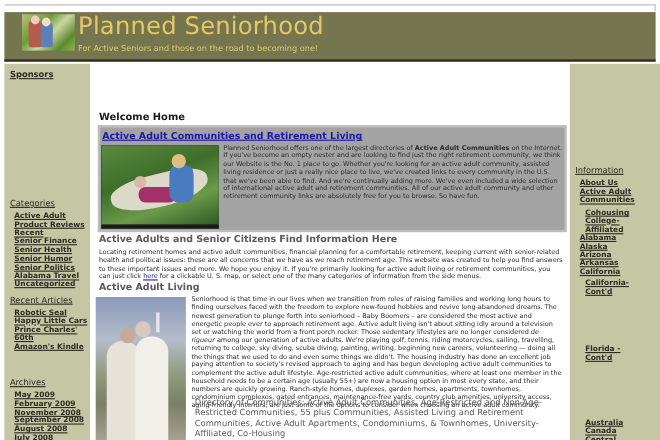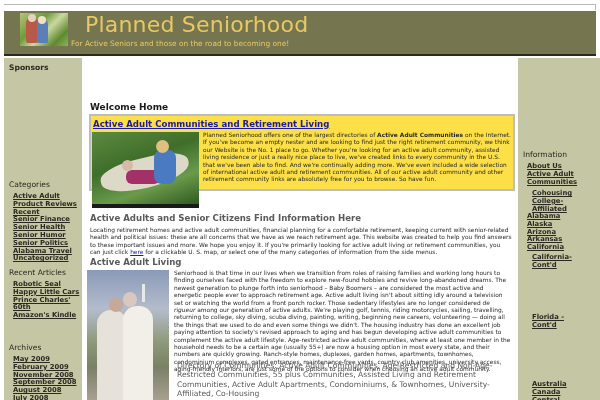--- a/index.html
+++ b/index.html
@@ -8,32 +8,32 @@
 
   .topline { position: absolute; left: 4px; top: 4px; width: 592px; height: 6px; border-top: 1px solid #b8b8b8; border-right: 1px solid #b8b8b8; background: #fff; }
 
   .header { position: absolute; left: 4px; top: 11px; width: 592px; height: 45px; background: #75764f; border-bottom: 2px solid #2b2a1c; }
   .header .photo { position: absolute; left: 16px; top: 2px; width: 48px; height: 33px;
     background: linear-gradient(135deg, #b9c27a 0%, #6f9a3a 35%, #c9d8a0 55%, #5e8a2e 80%, #8fb25a 100%); overflow: hidden; }
   .header .photo .p1 { position: absolute; left: 6px; top: 4px; width: 12px; height: 26px; background: #b85a4a; border-radius: 6px 6px 2px 2px; }
   .header .photo .p2 { position: absolute; left: 17px; top: 6px; width: 11px; height: 24px; background: #5b7fb8; border-radius: 6px 6px 2px 2px; }
   .header .photo .h1 { position: absolute; left: 8px; top: 1px; width: 8px; height: 8px; background: #e8d0c0; border-radius: 50%; }
   .header .photo .h2 { position: absolute; left: 18px; top: 3px; width: 8px; height: 8px; background: #f0e0c8; border-radius: 50%; }
-  .header .title { position: absolute; left: 81px; top: 1px; font-size: 22px; color: #e8c865; letter-spacing: 0.2px; white-space: nowrap; }
+  .header .title { position: absolute; left: 67px; top: 1px; font-size: 22px; color: #e8c865; letter-spacing: 0.2px; white-space: nowrap; }
   .header .tagline { position: absolute; left: 67px; top: 28px; font-size: 7.4px; color: #e8c865; white-space: nowrap; }
 
   .left { position: absolute; left: 4px; top: 58px; width: 78px; height: 342px; background: #c4c6a4; }
   .right { position: absolute; left: 518px; top: 58px; width: 102px; height: 342px; background: #c4c6a4; }
 
-  .sec-h { font-size: 7.6px; color: #2a2a20; font-weight: normal; display: block; }
+  .sec-h { font-size: 7.6px; color: #2a2a20; text-decoration: underline; font-weight: normal; display: block; }
   .nav a, .nav span.lnk { display: block; font-size: 6.8px; font-weight: bold; color: #2a2a20; text-decoration: underline; line-height: 7.8px; }
 
   .main { position: absolute; left: 82px; top: 58px; width: 436px; height: 342px; background: #fff; }
   .welcome { position: absolute; left: 8px; top: 44px; font-size: 9px; font-weight: bold; color: #1a1a1a; }
-  .featbox { position: absolute; left: 7px; top: 56px; width: 426px; height: 77px; border: 2px solid #bdbdbd; background: #fde047; }
+  .featbox { position: absolute; left: 7px; top: 56px; width: 426px; height: 97px; border: 2px solid #bdbdbd; background: #a3a3a3; }
   .featbox .ftitle { position: absolute; left: 2px; top: 3px; font-size: 8.6px; font-weight: bold; color: #1a1aa6; text-decoration: underline; white-space: nowrap; }
   .featbox .fimg { position: absolute; left: 1px; top: 16px; width: 107px; height: 76px; background: #1a1a1a; overflow: hidden; }
   .fimg .grass { position: absolute; left: 0; top: 0; width: 107px; height: 72px; background: linear-gradient(160deg, #5c8a40 0%, #3f6e2a 40%, #6a9a4a 70%, #2f5a22 100%); }
   .fimg .hammock { position: absolute; left: 8px; top: 26px; width: 90px; height: 30px; background: #ddd9c8; transform: rotate(-14deg); border-radius: 40% 40% 50% 50%; }
   .fimg .man { position: absolute; left: 34px; top: 38px; width: 34px; height: 14px; background: #a4306a; border-radius: 6px; }
   .fimg .manhead { position: absolute; left: 30px; top: 28px; width: 11px; height: 11px; background: #d8b8a8; border-radius: 50%; }
   .fimg .woman { position: absolute; left: 62px; top: 18px; width: 22px; height: 34px; background: #4a7ac0; border-radius: 8px; }
   .fimg .womanhead { position: absolute; left: 64px; top: 8px; width: 13px; height: 13px; background: #e0c080; border-radius: 50%; }
   .featbox .ftext { position: absolute; left: 112px; top: 16px; width: 308px; font-size: 5.9px; line-height: 7.4px; color: #2a2a2a; }
 

